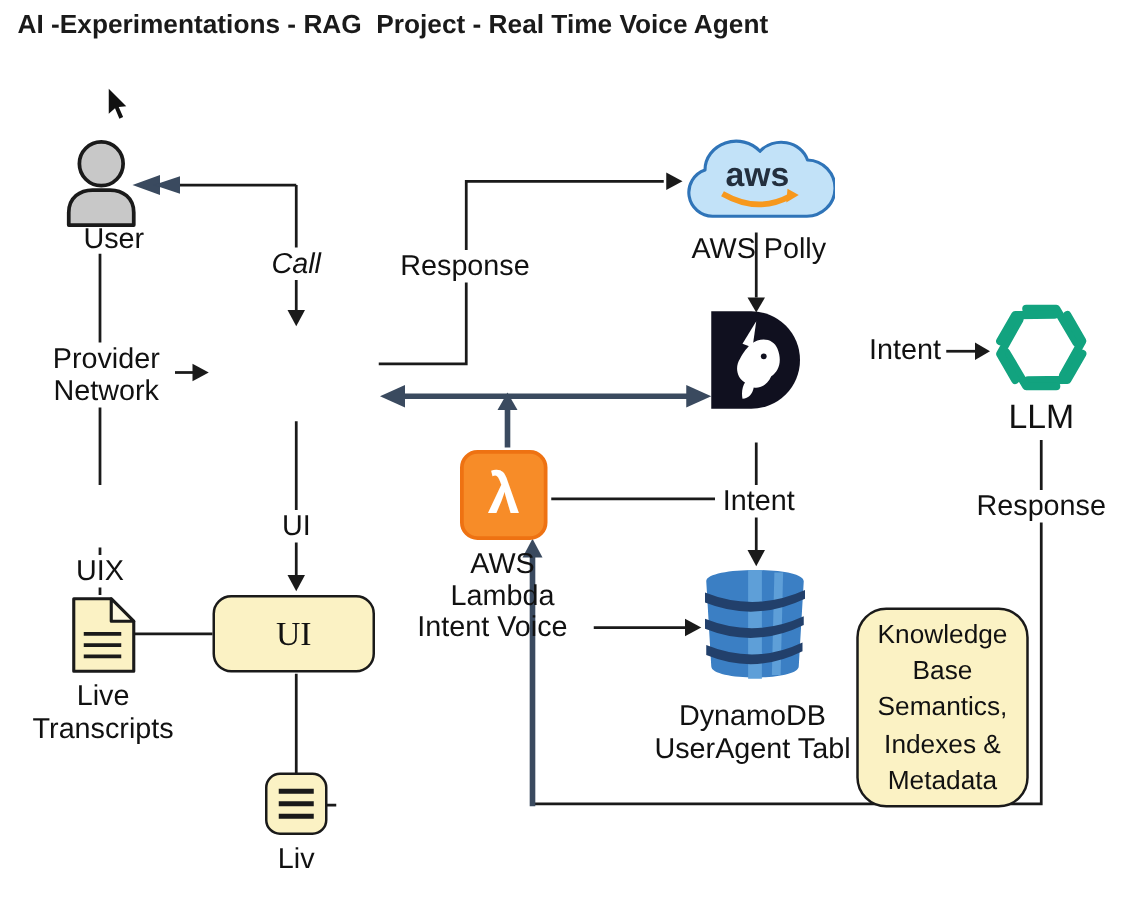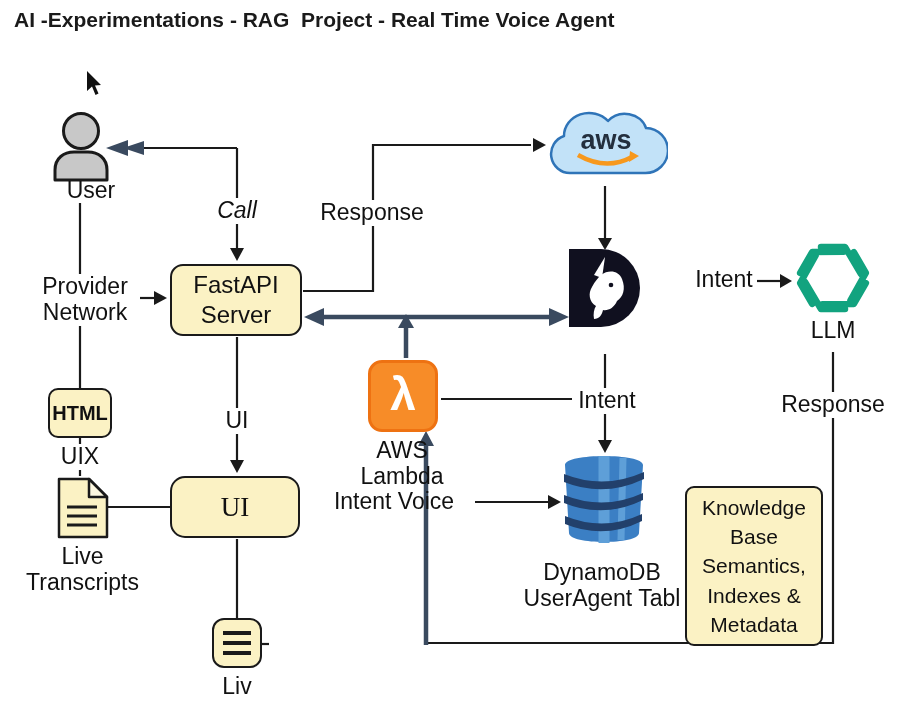--- a/index.html
+++ b/index.html
@@ -14,29 +14,29 @@
        box-sizing:border-box;white-space:pre-line;}
   .icon{position:absolute;z-index:2;}
   #title{position:absolute;left:14px;top:8px;z-index:3;font-size:21px;font-weight:bold;
          white-space:pre;color:#1a1a1a;}
   #fastapi-box{left:170px;top:264px;width:132px;height:72px;border-radius:13px;
                font-size:24px;line-height:1.25;}
   #html-box{left:48px;top:388px;width:64px;height:50px;border-radius:10px;
             font-size:20px;font-weight:bold;}
   #ui-box{left:170px;top:476px;width:130px;height:62px;border-radius:15px;
           font-family:"Liberation Serif",serif;font-size:27px;}
-  #kb-box{left:685px;top:486px;width:138px;height:160px;border-radius:9px;
+  #kb-box{left:685px;top:486px;width:138px;height:160px;border-radius:24px;
           font-size:21px;line-height:1.4;}
   #lambda-box{left:368px;top:360px;width:70px;height:72px;border-radius:14px;
               background:#f78c28;border:3.5px solid #ee7212;color:#fff;
               font-size:46px;font-weight:bold;padding-bottom:4px;}
   #liv-box{left:212px;top:618px;width:50px;height:50px;border-radius:12px;
            flex-direction:column;gap:6px;padding:0 9px;}
   .bar{width:100%;height:4px;background:#1a1a1a;}
-  #llm-label{font-size:23px;}
+  #llm-label{font-size:27px;}
 </style>
 </head>
 <body>
 
 <div id="stage">
 
   <div id="title">AI -Experimentations - RAG  Project - Real Time Voice Agent</div>
 
   <svg id="wires" width="912" height="722" viewBox="0 0 912 722">
 
@@ -87,29 +87,26 @@
   <svg class="icon" style="left:84px;top:70px;" width="20" height="26">
     <path d="M3,1 L3,21 L8,16.5 L11.5,25 L14.5,23.5 L11,15.5 L17,15 Z" fill="#111"></path>
   </svg>
 
   <svg class="icon" style="left:50px;top:106px;" width="62" height="78">
     <circle cx="31" cy="25" r="17.5" fill="#c8c8c8" stroke="#1a1a1a" stroke-width="3"></circle>
     <path d="M5,74 V64 C5,52 14,46 24,46 H38 C48,46 57,52 57,64 V74 Z" fill="#c8c8c8" stroke="#1a1a1a" stroke-width="3" stroke-linejoin="round"></path>
   </svg>
   <div class="lbl" style="left:56px;top:178px;width:70px;">User</div>
 
-  <div class="box" id="fastapi-box">FastAPI
-Server</div>
 
   <div class="lbl mask" style="left:208px;top:198px;width:58px;font-style:italic;">Call</div>
   <div class="lbl mask" style="left:314px;top:200px;width:116px;">Response</div>
   <div class="lbl mask" style="left:30px;top:274px;width:110px;">Provider
 Network</div>
 
-  <div class="box" id="html-box">HTML</div>
   <div class="lbl mask" style="left:57px;top:444px;width:46px;">UIX</div>
   <svg class="icon" style="left:53px;top:476px;" width="60" height="64">
     <path d="M6,3 H36 L54,21 V61 H6 Z" fill="#fbf2c4" stroke="#1a1a1a" stroke-width="2.5" stroke-linejoin="round"></path>
     <path d="M36,3 L54,21 H36 Z" fill="#fdf8e0" stroke="#1a1a1a" stroke-width="2.5" stroke-linejoin="round"></path>
     <path d="M14,31 H44 M14,40 H44 M14,49 H44" stroke="#1a1a1a" stroke-width="3"></path>
   </svg>
   <div class="lbl" style="left:5px;top:544px;width:155px;text-align:center;">Live
 Transcripts</div>
 
   <div class="lbl mask" style="left:220px;top:408px;width:34px;">UI</div>
@@ -121,20 +118,21 @@
     <div class="bar"></div>
   </div>
   <div class="lbl" style="left:210px;top:674px;width:54px;">Liv</div>
 
   <svg class="icon" style="left:542px;top:97px;" width="126" height="88" viewBox="0 0 126 88">
     <path d="M28 76 a19 19 0 0 1 -6 -37 a25 23 0 0 1 44 -15 a22 20 0 0 1 38 7 a17 17 0 0 1 -1 45 z" fill="#c2e2f8" stroke="#2f74b8" stroke-width="2.5" stroke-linejoin="round"></path>
     <text x="64" y="52" text-anchor="middle" font-family="Liberation Sans,sans-serif" font-size="27" font-weight="bold" fill="#232f3e">aws</text>
     <path d="M36 58 Q 64 74 90 60" stroke="#f7981d" stroke-width="4.5" fill="none"></path>
     <polygon points="88,54 97,59 87,65" fill="#f7981d"></polygon>
   </svg>
+  <div class="lbl" style="left:545px;top:186px;width:124px;">AWS Polly</div>
 
   <svg class="icon" style="left:561px;top:247px;" width="92" height="84" viewBox="0 0 92 84">
     <path d="M8,2 H40 A39,39 0 0 1 40,80 H8 Z" fill="#10101f"></path>
     <path d="M44,10 L33,28 L41,31 Z" fill="#fff"></path>
     <path d="M40,28 C48,22 58,24 61,32 C65,42 62,50 56,54 C53,61 47,64 42,63
              C41,68 38,72 33,72 C32,67 33,62 35,59 C28,55 27,46 31,40 C34,34 37,31 40,28 Z" fill="#fff"></path>
     <circle cx="50" cy="38" r="2.3" fill="#10101f"></circle>
   </svg>
 
   <div class="box" id="lambda-box">λ</div>

